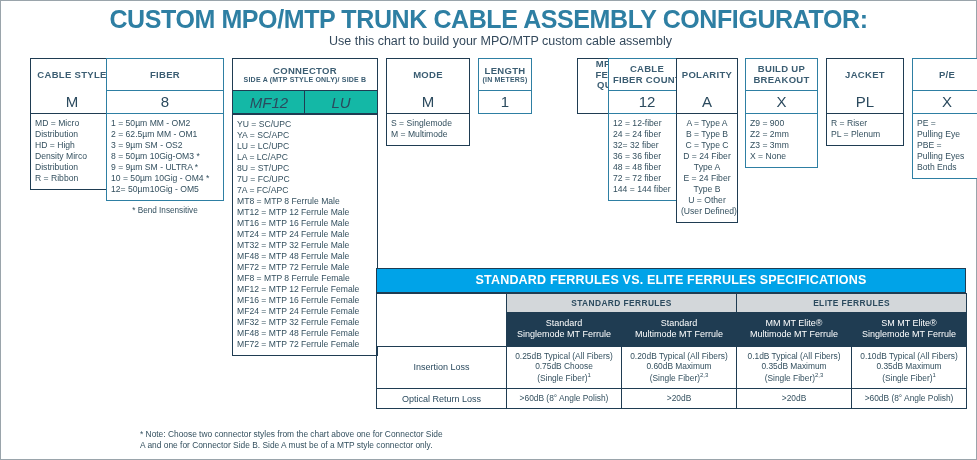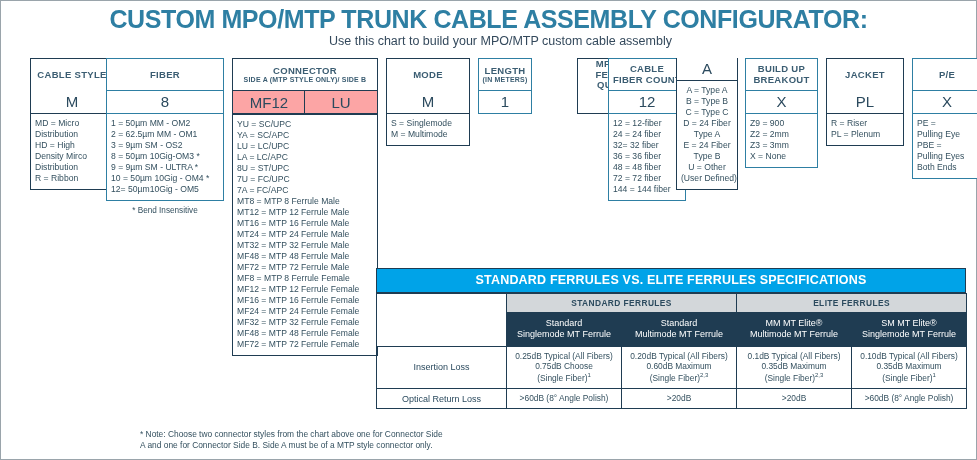--- a/index.html
+++ b/index.html
@@ -79,21 +79,21 @@
     font-size:8.2px;text-align:center;margin-top:5px;color:#34505f;
   }
 
   
   .splitval{display:flex;}
   .splitval .half{
     flex:1;box-sizing:border-box;
     border:1.6px solid #1f3c52;
     height:24px;
     display:flex;align-items:center;justify-content:center;
-    font-size:15px;color:#2b4a5e;background:#fca5a5;
+    font-size:15px;color:#2b4a5e;background:#14b8a6;font-style:italic;
   }
   .splitval .half + .half{margin-left:-1.6px;}
 
   
   .spec{
     position:absolute;left:376px;top:268px;width:590px;
     border-collapse:collapse;
     box-sizing:border-box;
   }
   .spec table{border-collapse:collapse;width:100%;table-layout:fixed;}
@@ -247,20 +247,23 @@
           <div>32= 32 fiber</div>
           <div>36 = 36 fiber</div>
           <div>48 = 48 fiber</div>
           <div>72 = 72 fiber</div>
           <div>144 = 144 fiber</div>
         </div>
       </div>
     </div>
     <div class="col navy" style="left: 662px; width: 62px;">
       <div class="stack">
+        <div class="box hdr">
+          <div><span>POLARITY</span></div>
+        </div>
         <div class="box val">A</div>
         <div class="box opts center">
           <div>A = Type A</div>
           <div>B = Type B</div>
           <div>C = Type C</div>
           <div>D = 24 Fiber</div>
           <div>Type A</div>
           <div>E = 24 Fiber</div>
           <div>Type B</div>
           <div>U = Other</div>

